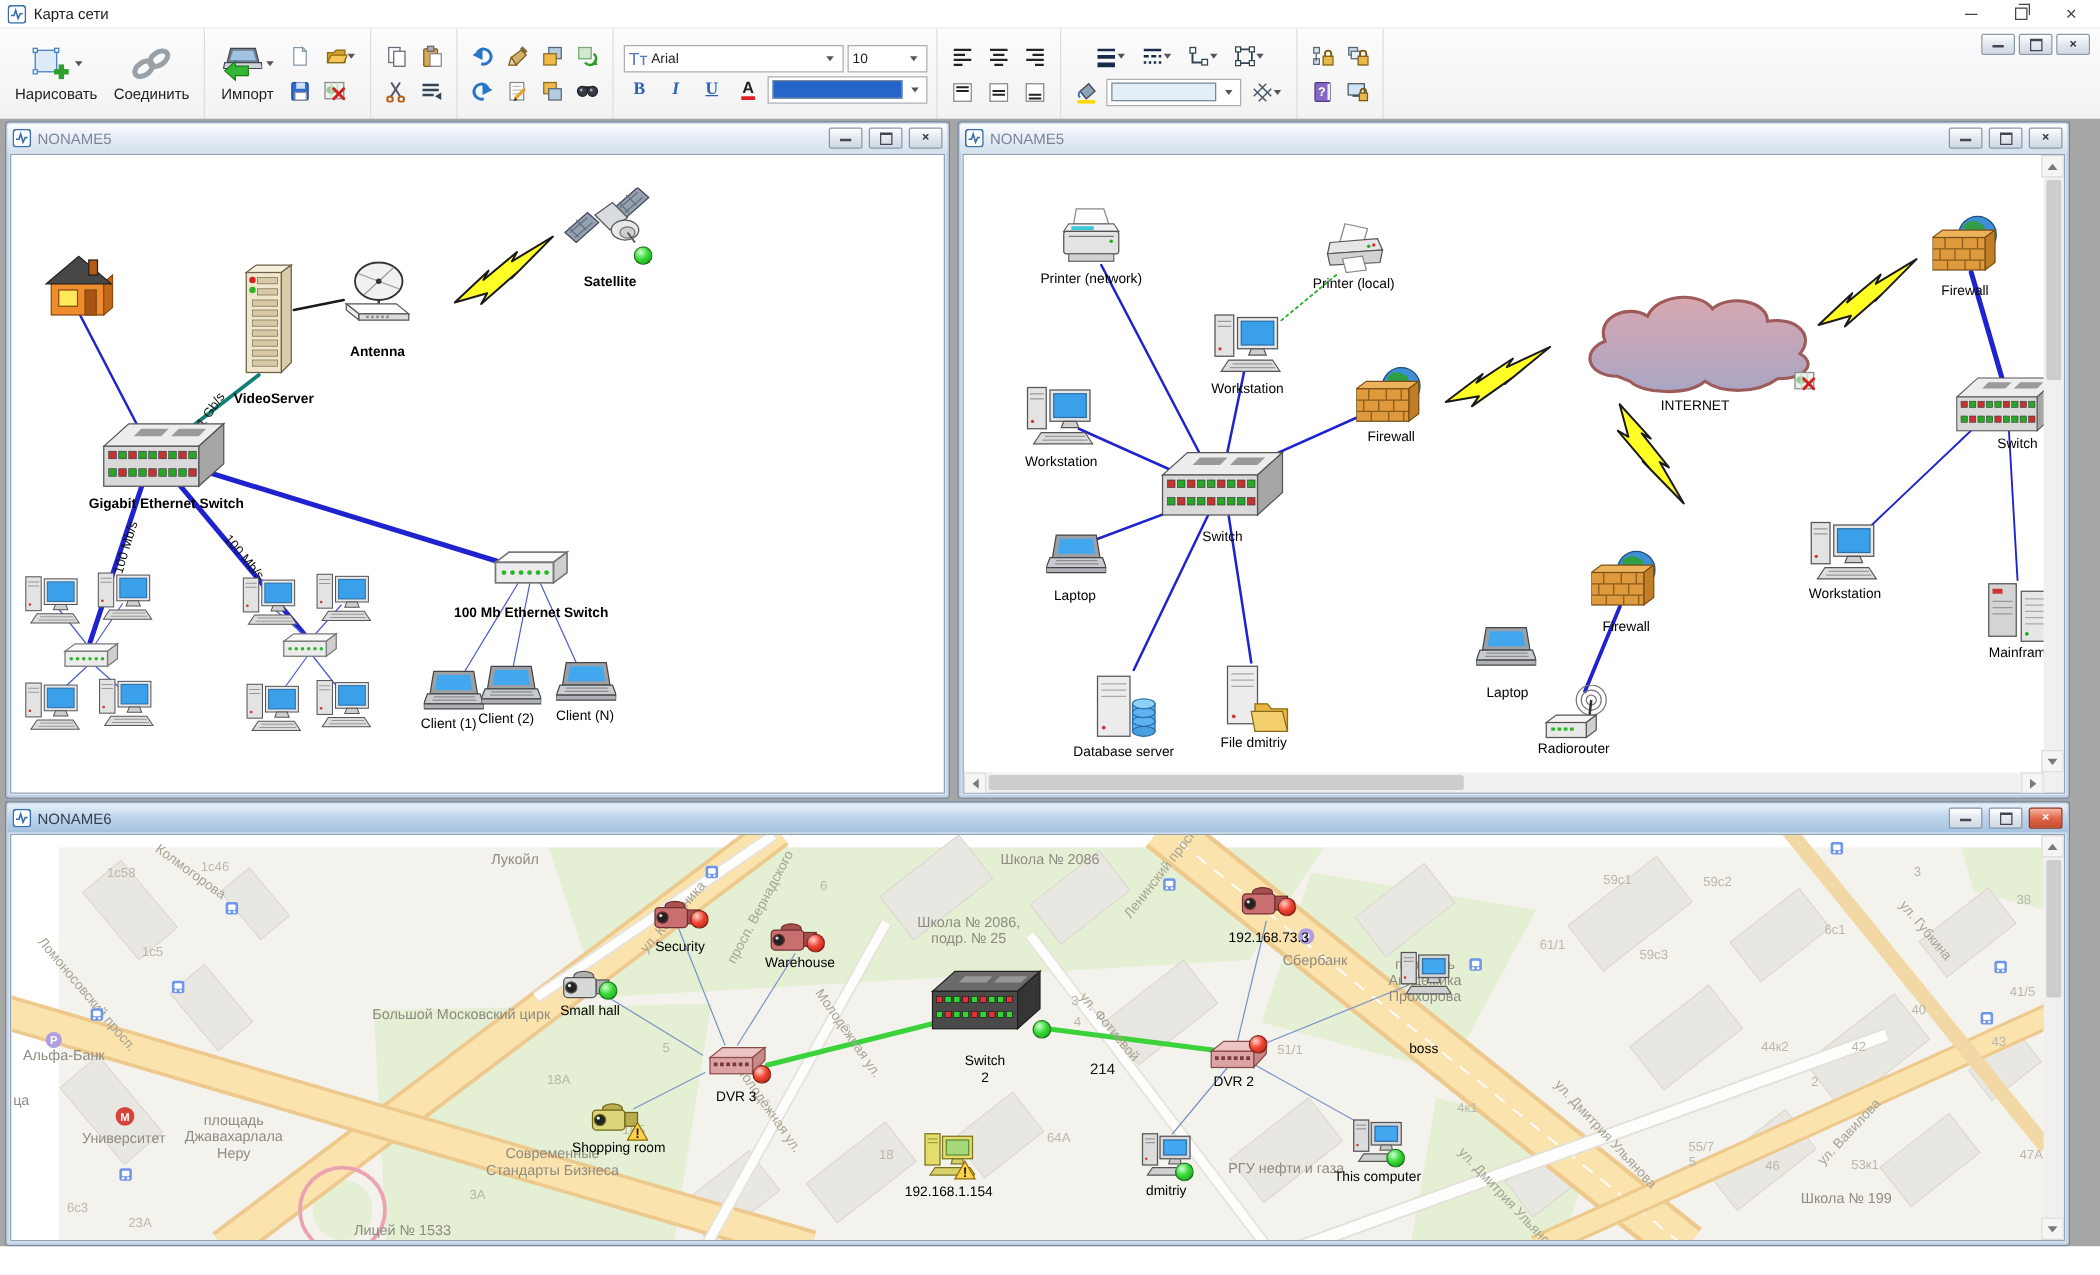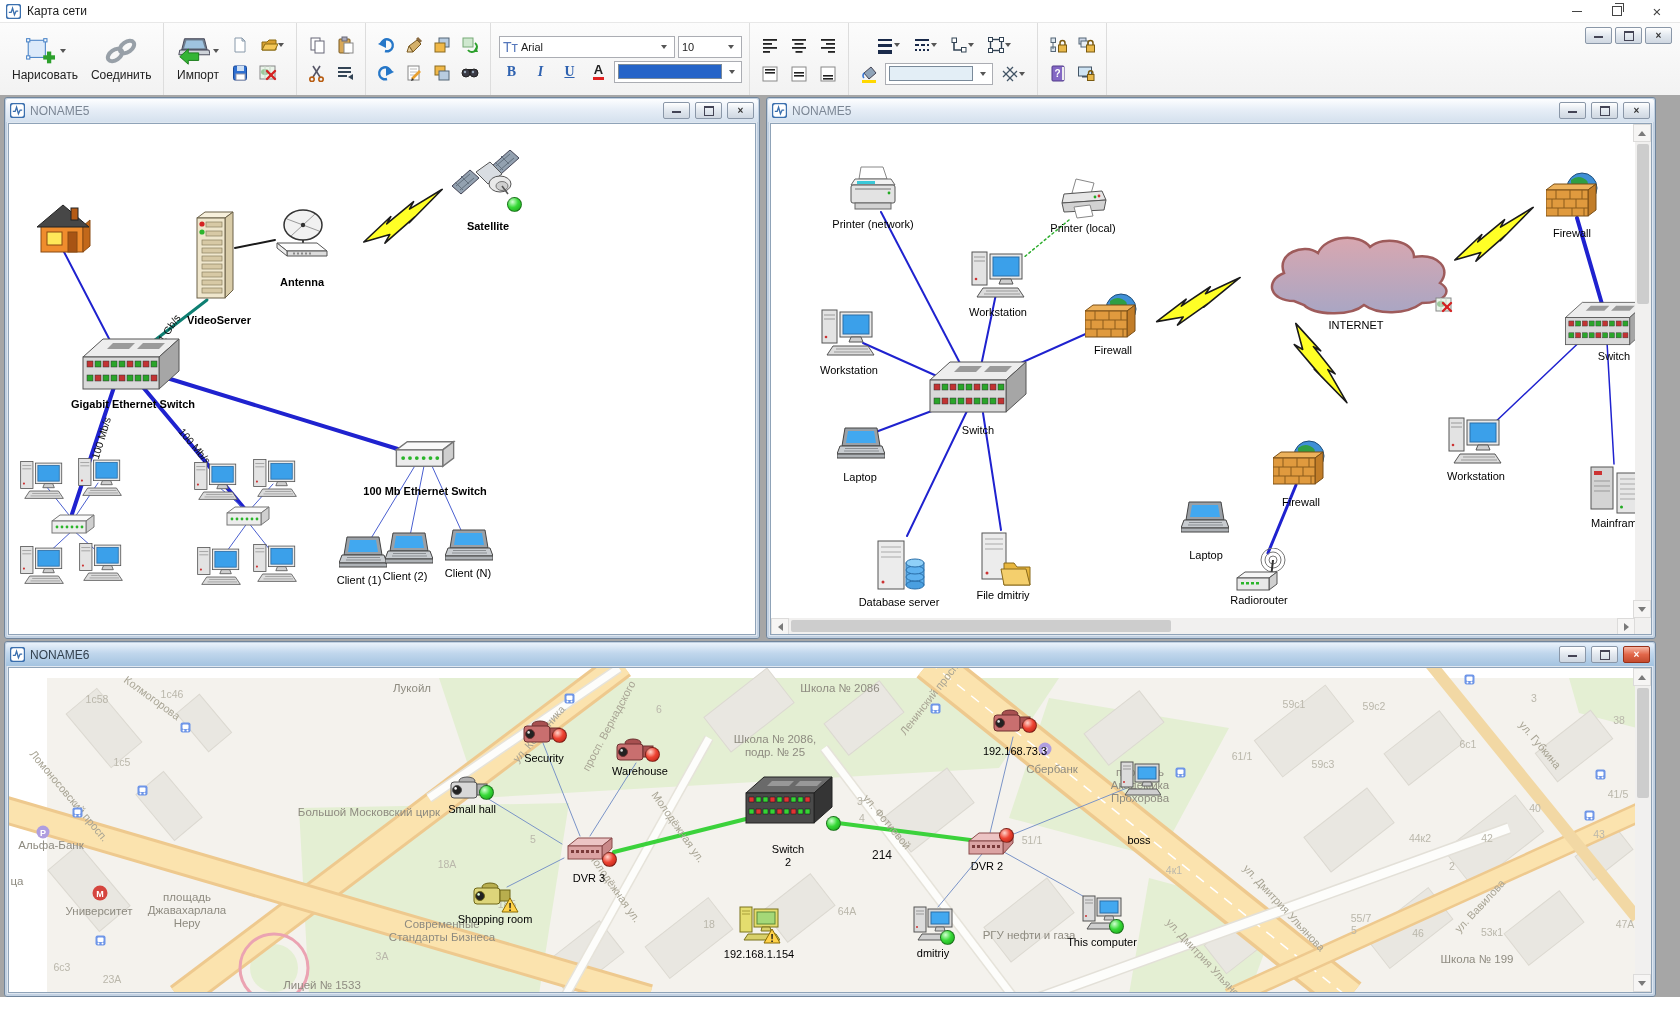--- a/index.html
+++ b/index.html
@@ -1323,21 +1323,21 @@
             <div class="t num" style="left: 1365px; top: 38px; transform: translate(-50%, -50%) rotate(0deg);">59с2</div>
             <div class="t num" style="left: 1314px; top: 96px; transform: translate(-50%, -50%) rotate(0deg);">59с3</div>
             <div class="t num" style="left: 1459px; top: 76px; transform: translate(-50%, -50%) rotate(0deg);">6с1</div>
             <div class="t num" style="left: 1526px; top: 140px; transform: translate(-50%, -50%) rotate(0deg);">40</div>
             <div class="t num" style="left: 1411px; top: 170px; transform: translate(-50%, -50%) rotate(0deg);">44к2</div>
             <div class="t num" style="left: 1478px; top: 170px; transform: translate(-50%, -50%) rotate(0deg);">42</div>
             <div class="t num" style="left: 1590px; top: 166px; transform: translate(-50%, -50%) rotate(0deg);">43</div>
             <div class="t num" style="left: 1609px; top: 126px; transform: translate(-50%, -50%) rotate(0deg);">41/5</div>
             <div class="t num" style="left: 1610px; top: 52px; transform: translate(-50%, -50%) rotate(0deg);">38</div>
             <div class="t num" style="left: 1525px; top: 30px; transform: translate(-50%, -50%) rotate(0deg);">3</div>
-            <div class="t num" style="left: 1165px; top: 202px; transform: translate(-50%, -50%) rotate(0deg);">4к1</div>
+            <div class="t num" style="left: 1165px; top: 219px; transform: translate(-50%, -50%) rotate(0deg);">4к1</div>
             <div class="t num" style="left: 1443px; top: 198px; transform: translate(-50%, -50%) rotate(0deg);">2</div>
             <div class="t num" style="left: 1483px; top: 264px; transform: translate(-50%, -50%) rotate(0deg);">53к1</div>
             <div class="t num" style="left: 1409px; top: 265px; transform: translate(-50%, -50%) rotate(0deg);">46</div>
             <div class="t num" style="left: 1616px; top: 256px; transform: translate(-50%, -50%) rotate(0deg);">47А</div>
             <div class="t num" style="left: 1345px; top: 262px; transform: translate(-50%, -50%) rotate(0deg);">5</div>
             <div class="t num" style="left: 1352px; top: 250px; transform: translate(-50%, -50%) rotate(0deg);">55/7</div>
             <div class="t num" style="left: 53px; top: 299px; transform: translate(-50%, -50%) rotate(0deg);">6с3</div>
             <div class="t num" style="left: 103px; top: 311px; transform: translate(-50%, -50%) rotate(0deg);">23А</div>
             <div class="t num" style="left: 373px; top: 288px; transform: translate(-50%, -50%) rotate(0deg);">3А</div>
             <div class="t num" style="left: 700px; top: 256px; transform: translate(-50%, -50%) rotate(0deg);">18</div>

